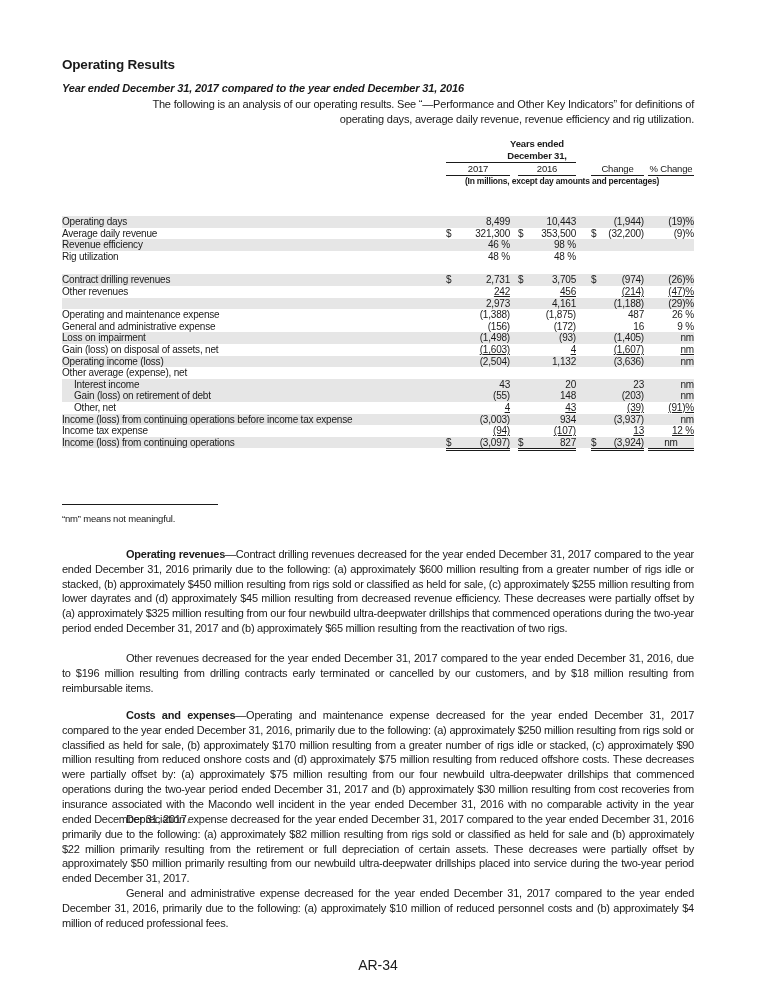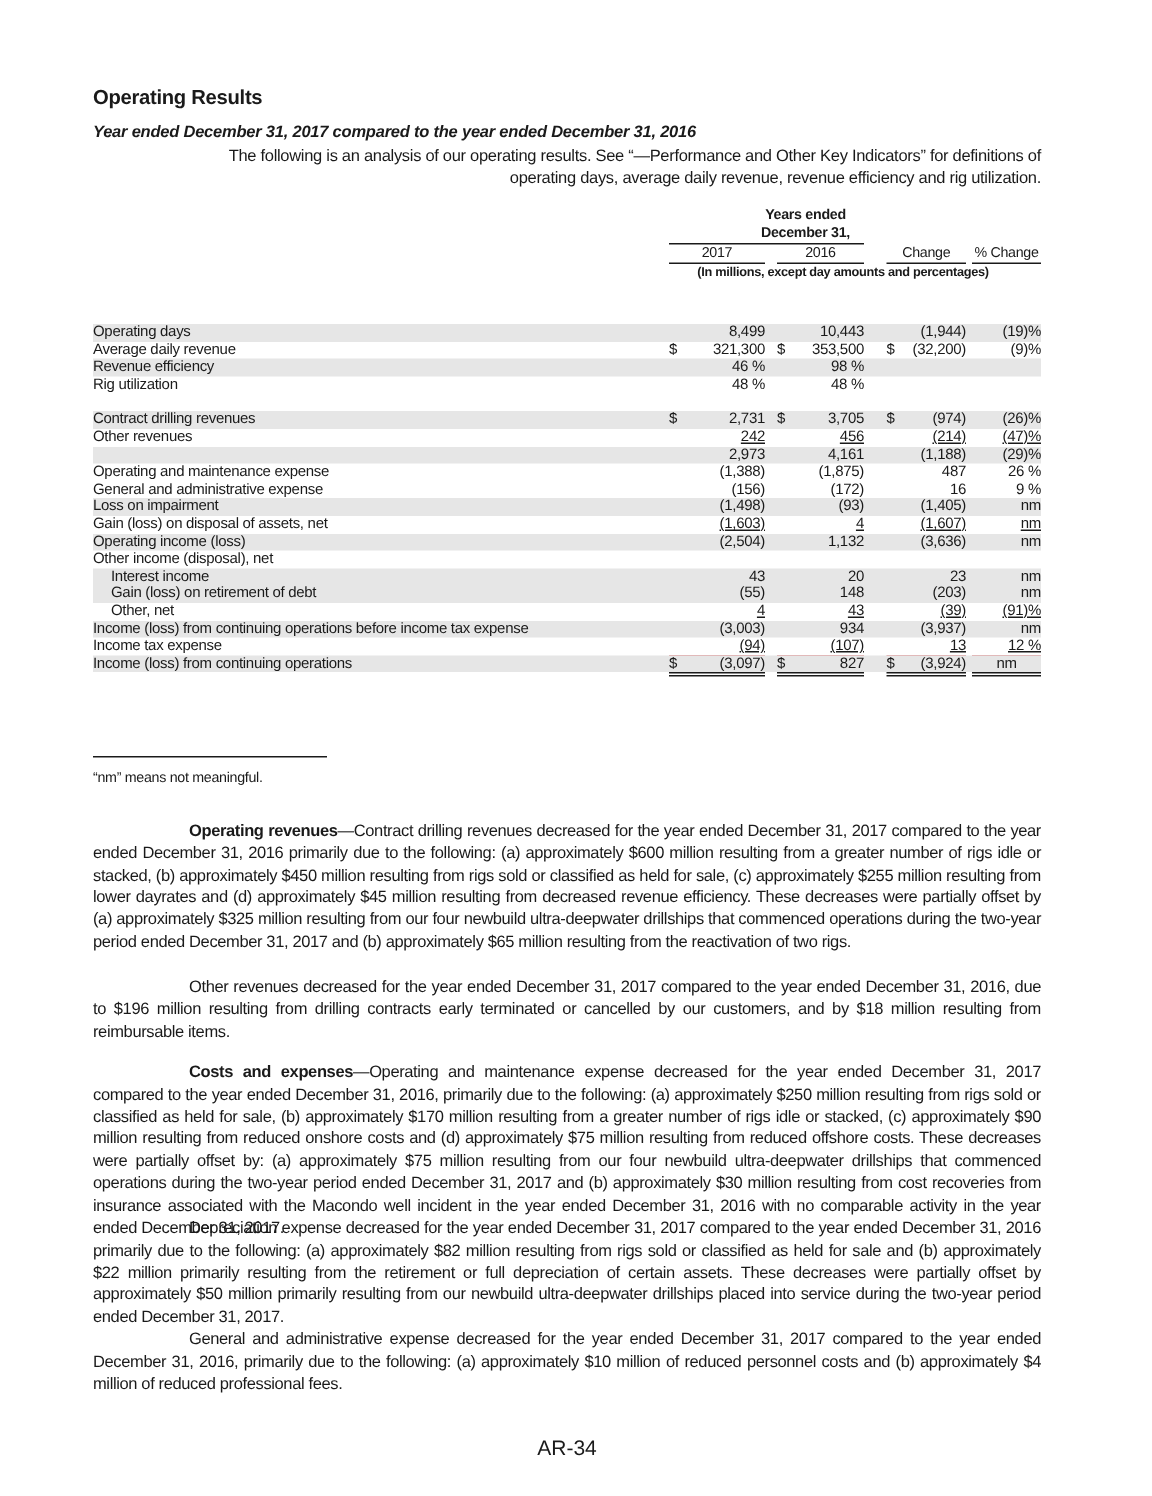--- a/index.html
+++ b/index.html
@@ -174,21 +174,21 @@
         <span class="cell c4">nm</span>
       </div>
       <div class="row shade">
         <span class="label">Operating income (loss)</span>
         <span class="cell c1">(2,504)</span>
         <span class="cell c2">1,132</span>
         <span class="cell c3">(3,636)</span>
         <span class="cell c4">nm</span>
       </div>
       <div class="row">
-        <span class="label">Other income (disposal), net</span>
+        <span class="label">Other average (expense), net</span>
       </div>
       <div class="row shade">
         <span class="label ind">Interest income</span>
         <span class="cell c1">43</span>
         <span class="cell c2">20</span>
         <span class="cell c3">23</span>
         <span class="cell c4">nm</span>
       </div>
       <div class="row shade">
         <span class="label ind">Gain (loss) on retirement of debt</span>

